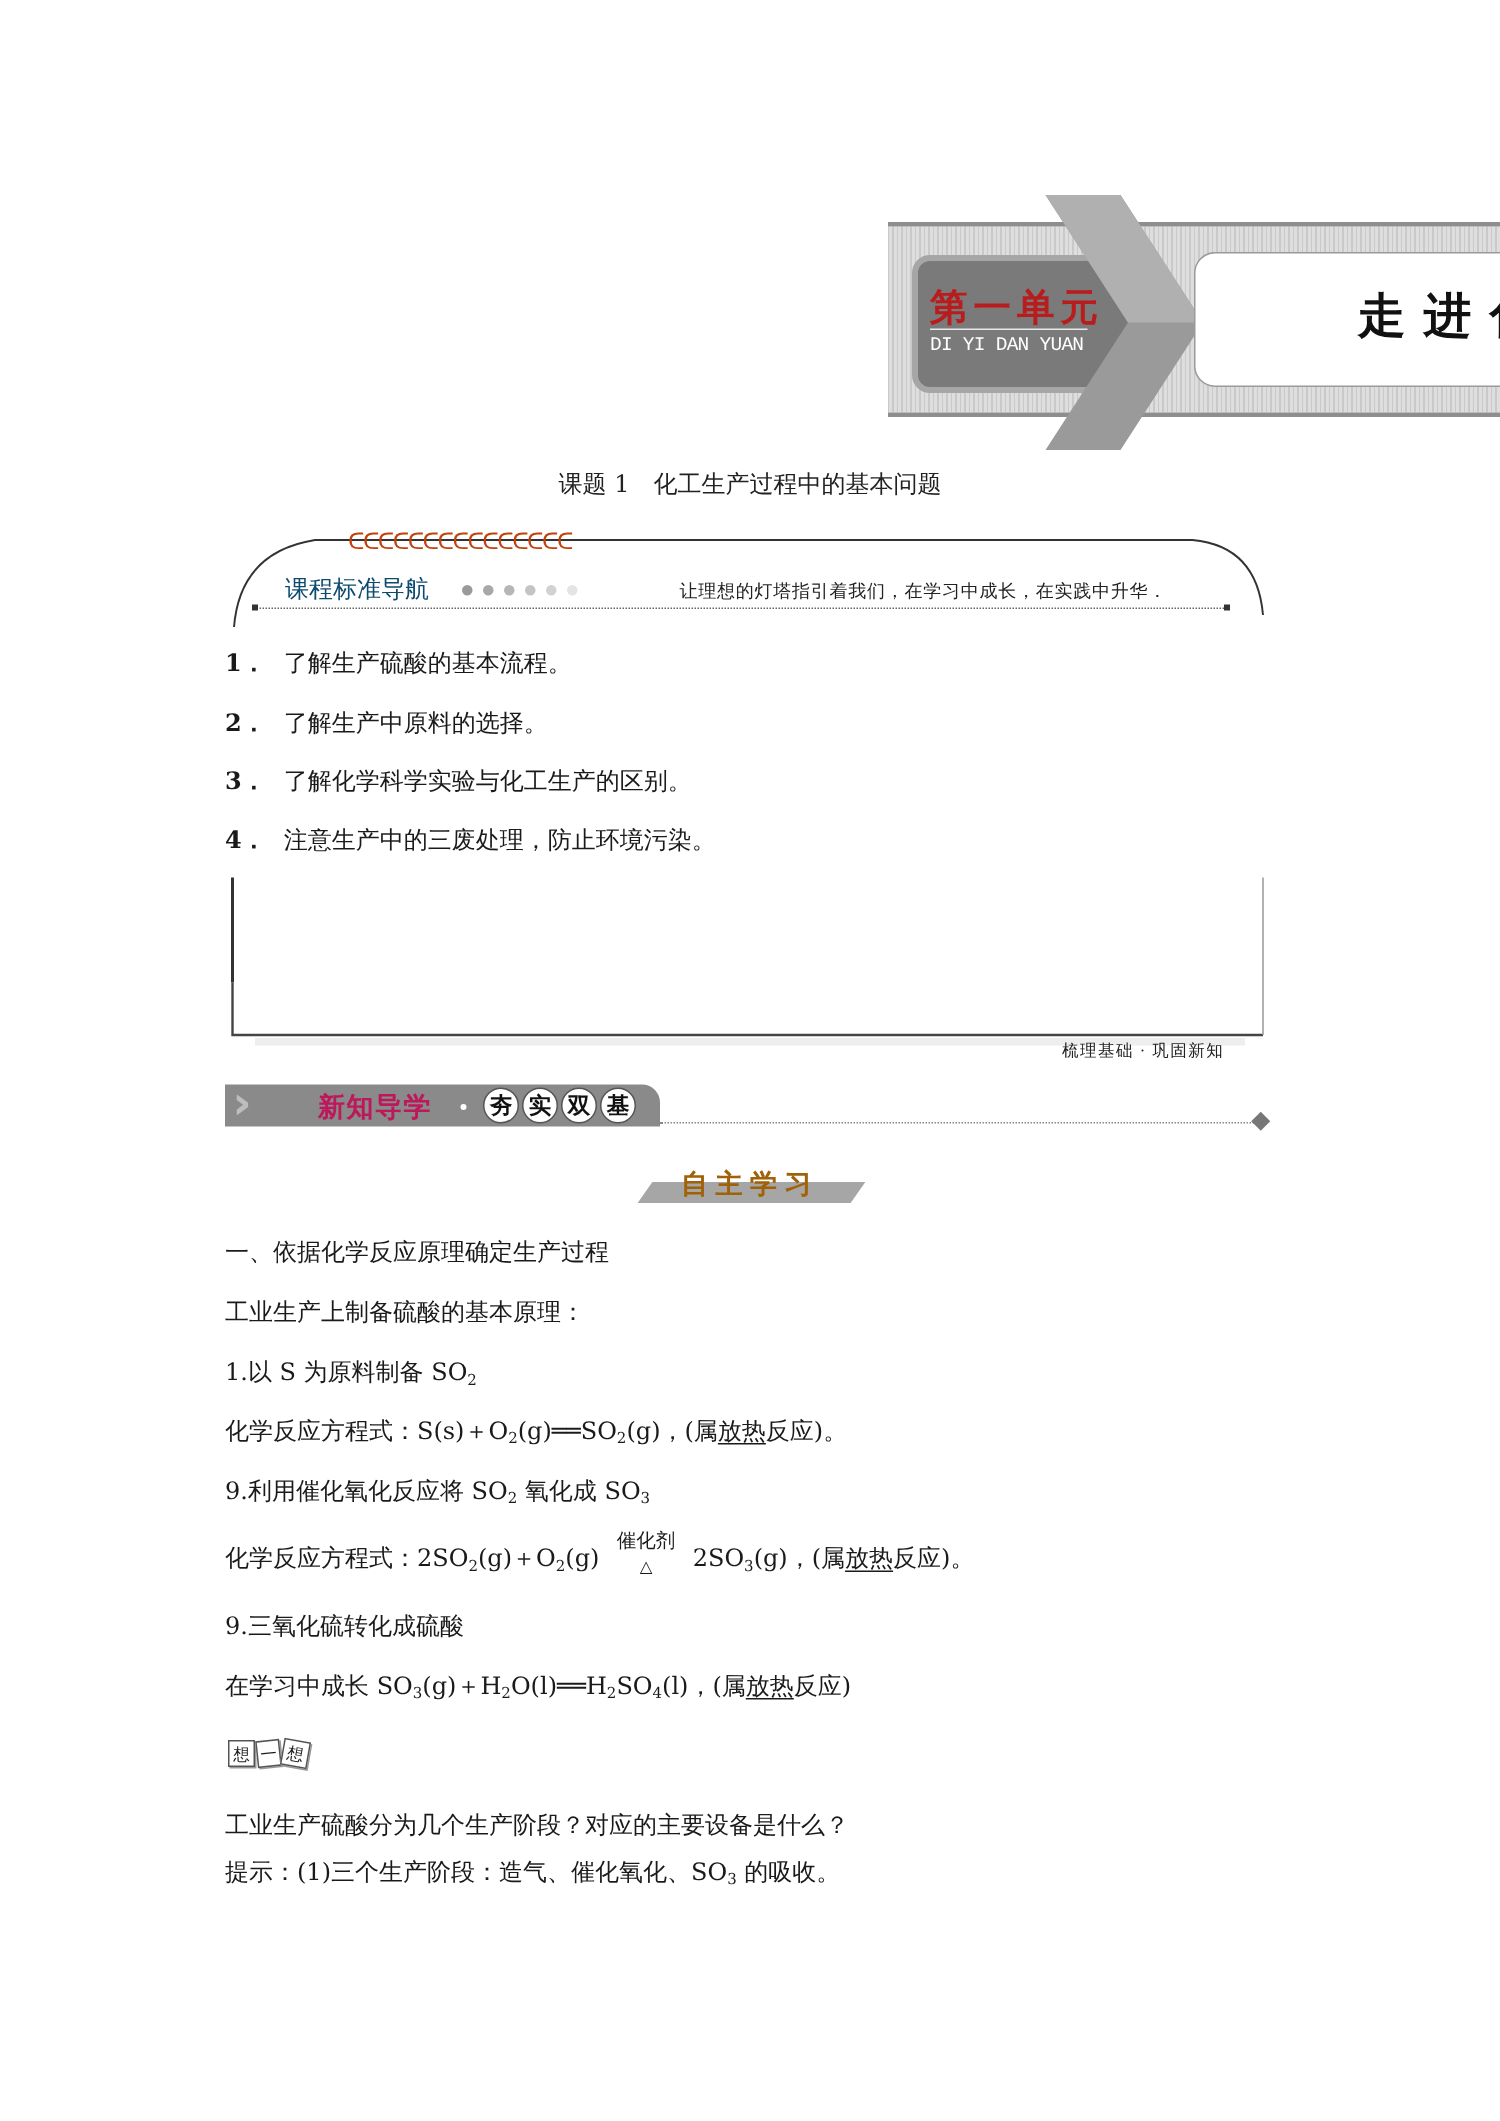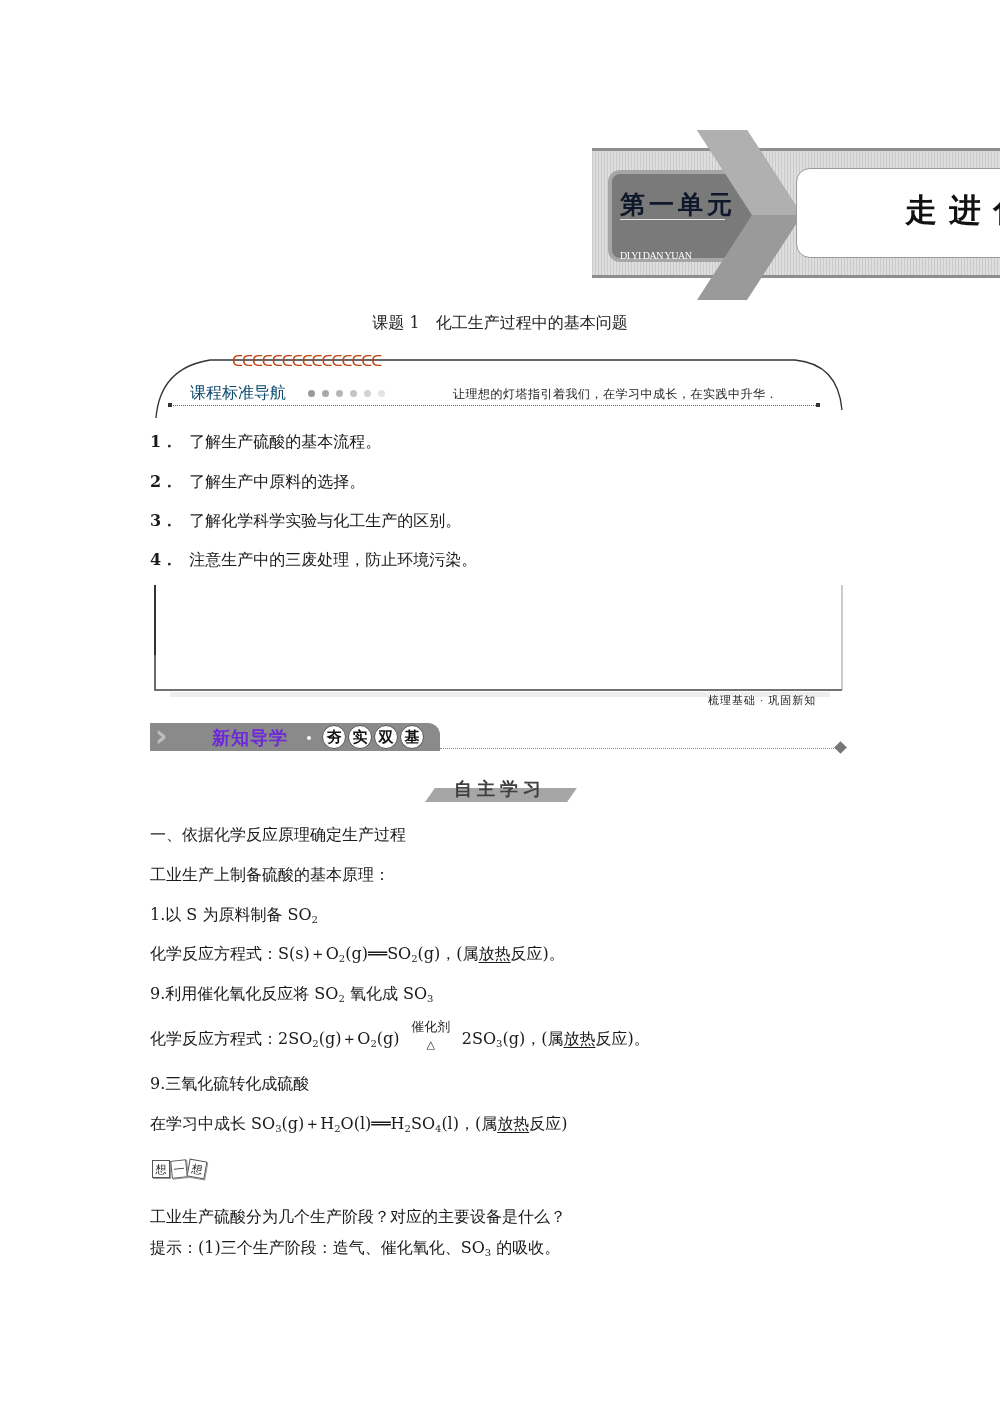--- a/index.html
+++ b/index.html
@@ -13,26 +13,26 @@
     background: repeating-linear-gradient(90deg, #c9c9c9 0px, #c9c9c9 1px, #dedede 1px, #dedede 3px);
     border-top: 3px solid #8e8e8e; border-bottom: 3px solid #8e8e8e;
   }
   .unit-label-box {
     position: absolute; left: 16px; top: 22px; width: 168px; height: 92px;
     background: #7a7a7a; border: 4px solid #a6a6a6; border-radius: 12px;
   }
   .unit-chevron { position: absolute; left: 100px; top: -18px; width: 110px; height: 170px; }
   .unit-title {
     position: absolute; left: 28px; top: 40px; font-family: "DejaVu Sans", sans-serif;
-    font-weight: bold; font-size: 25px; color: #0f172a; letter-spacing: 4px; z-index: 3;
+    font-weight: bold; font-size: 25px; color: #b91c1c; letter-spacing: 4px; z-index: 3;
   }
   .unit-title-rule { position: absolute; left: 28px; top: 71px; width: 105px; height: 1px; background: #e8e8e8; z-index: 3; }
   .unit-pinyin {
-    position: absolute; left: 28px; top: 74px; font-family: Liberation Serif, serif;
-    font-size: 10px; color: #ffffff; letter-spacing: -0.5px; z-index: 3; margin-top: 28px;
+    position: absolute; left: 28px; top: 74px; font-family: Liberation Mono, monospace;
+    font-size: 13px; color: #ffffff; letter-spacing: -0.5px; z-index: 3;
   }
   .unit-name-box {
     position: absolute; left: 204px; top: 20px; width: 220px; height: 90px;
     background: #ffffff; border: 1px solid #9a9a9a; border-radius: 14px 0 0 14px;
   }
   .unit-name {
     position: absolute; left: 108px; top: 20px; font-family: "DejaVu Sans", sans-serif;
     font-weight: bold; font-size: 32px; color: #111; letter-spacing: 12px; white-space: nowrap;
   }
 
@@ -61,41 +61,41 @@
   .std-rule-end-l { left: 168px; } .std-rule-end-r { left: 816px; }
 
   .goal { position: absolute; left: 150px; font-size: 16px; color: #1a1a1a; }
   .goal b { font-weight: bold; margin-right: 12px; }
 
   
   .section-bar { position: absolute; left: 150px; top: 723px; width: 290px; height: 28px; background: #8a8a8a; border-radius: 0 12px 0 0; }
   .section-chev { position: absolute; left: 155px; top: 719px; font-family: "DejaVu Sans", sans-serif; font-size: 30px; color: #bdbdbd; font-weight: bold; letter-spacing: -12px; line-height: 34px; }
   .section-title {
     position: absolute; left: 212px; top: 726px; font-family: "DejaVu Sans", sans-serif;
-    font-size: 18px; font-weight: bold; color: #6d28d9; letter-spacing: 1px;
+    font-size: 18px; font-weight: bold; color: #be185d; letter-spacing: 1px;
   }
   .section-dot { position: absolute; left: 307px; top: 736px; width: 4px; height: 4px; background: #fff; border-radius: 50%; }
   .section-badges { position: absolute; left: 322px; top: 725px; display: flex; gap: 2px; }
   .badge {
     width: 24px; height: 24px; border-radius: 50%; background: #ffffff; color: #111;
     font-family: "DejaVu Sans", sans-serif; font-weight: bold; font-size: 15px;
     display: flex; align-items: center; justify-content: center; border: 1px solid #555;
   }
   .section-rule { position: absolute; left: 440px; top: 748px; width: 396px; border-top: 1px dotted #888; }
   .section-diamond { position: absolute; left: 836px; top: 743px; width: 9px; height: 9px; background: #777; transform: rotate(45deg); }
   .section-sub {
     position: absolute; left: 708px; top: 693px; font-family: Liberation Serif, serif;
     font-size: 11px; color: #222; letter-spacing: 1px;
   }
 
   
   .self-bar { position: absolute; left: 430px; top: 788px; width: 142px; height: 14px; background: #a6a6a6; transform: skewX(-35deg); }
   .self-title {
     position: absolute; left: 0; top: 777px; width: 1000px; text-align: center;
-    font-family: "DejaVu Sans", sans-serif; font-weight: bold; font-size: 18px; color: #404040; letter-spacing: 5px;
+    font-family: "DejaVu Sans", sans-serif; font-weight: bold; font-size: 18px; color: #a16207; letter-spacing: 5px;
   }
 
   
   .p { position: absolute; left: 150px; font-size: 16px; color: #1a1a1a; white-space: nowrap; }
   .p sub { font-size: 10px; vertical-align: -3px; }
   .u { text-decoration: underline; text-underline-offset: 3px; }
   .catalyst { display: inline-block; position: relative; width: 52px; height: 16px; vertical-align: middle; }
   .catalyst .top { position: absolute; left: 0; top: -14px; width: 52px; text-align: center; font-family: "DejaVu Sans", sans-serif; font-size: 13px; }
   .catalyst .bot { position: absolute; left: 0; top: 6px; width: 52px; text-align: center; font-size: 11px; }
 

